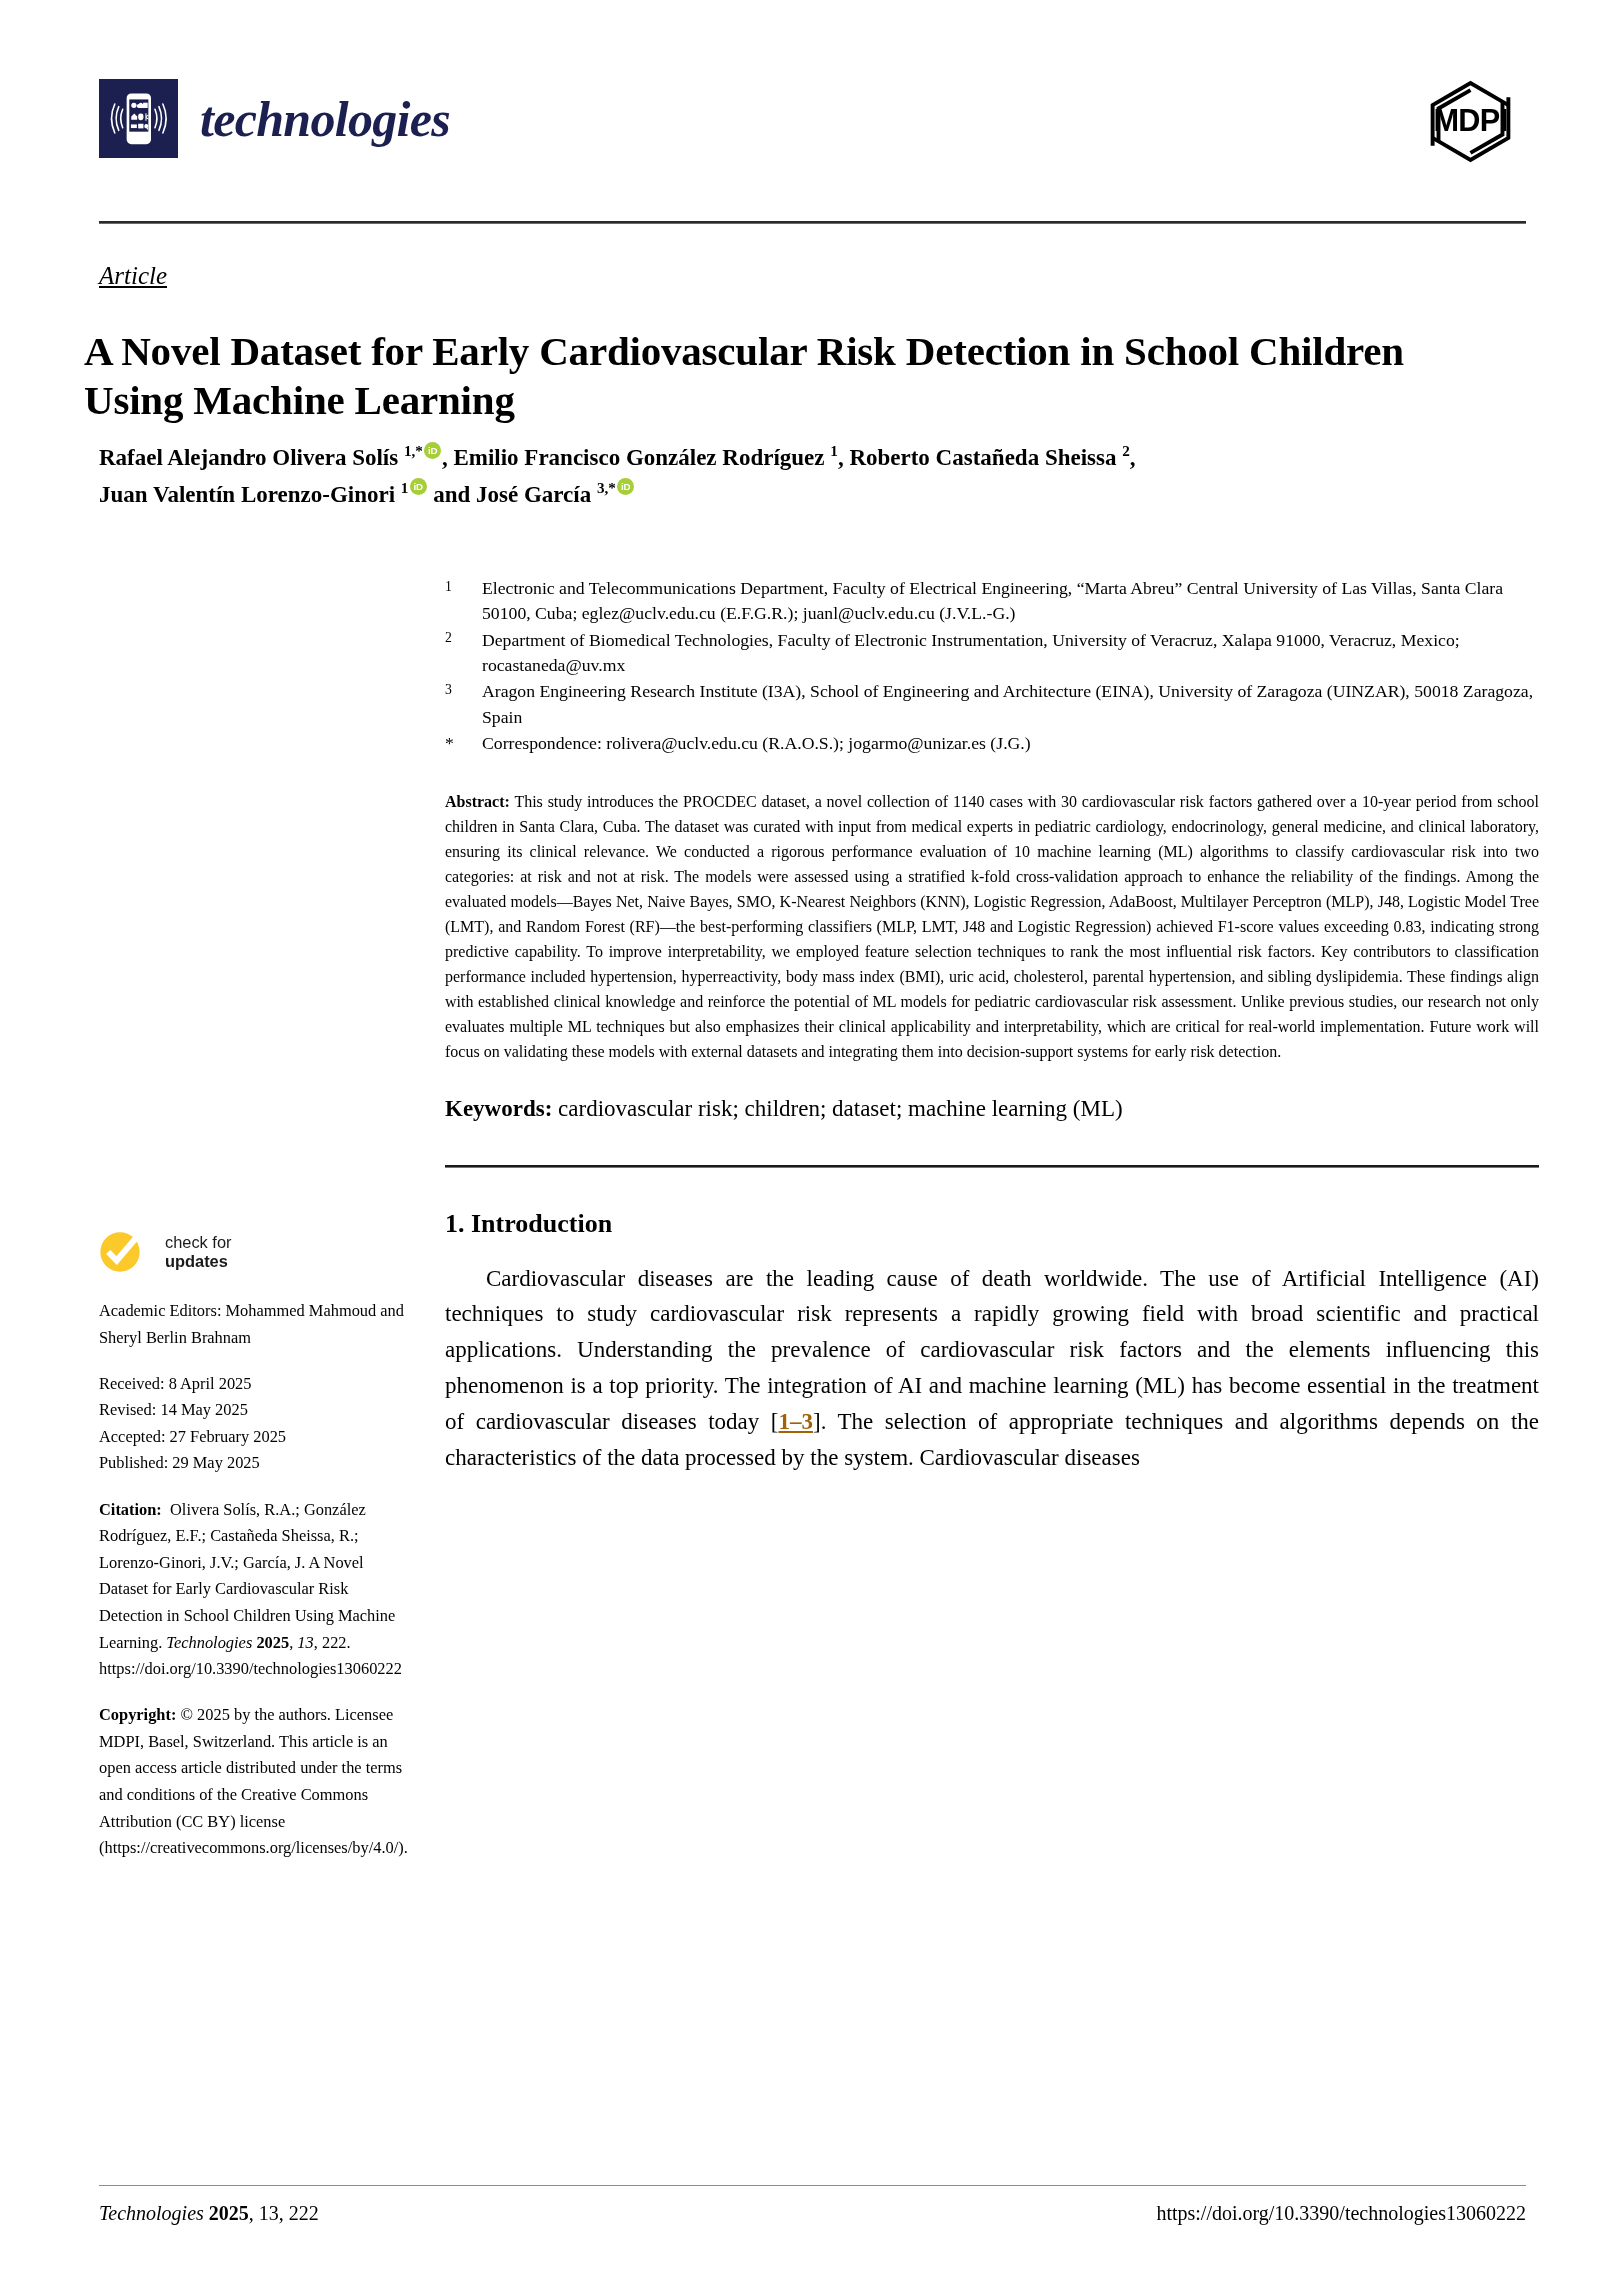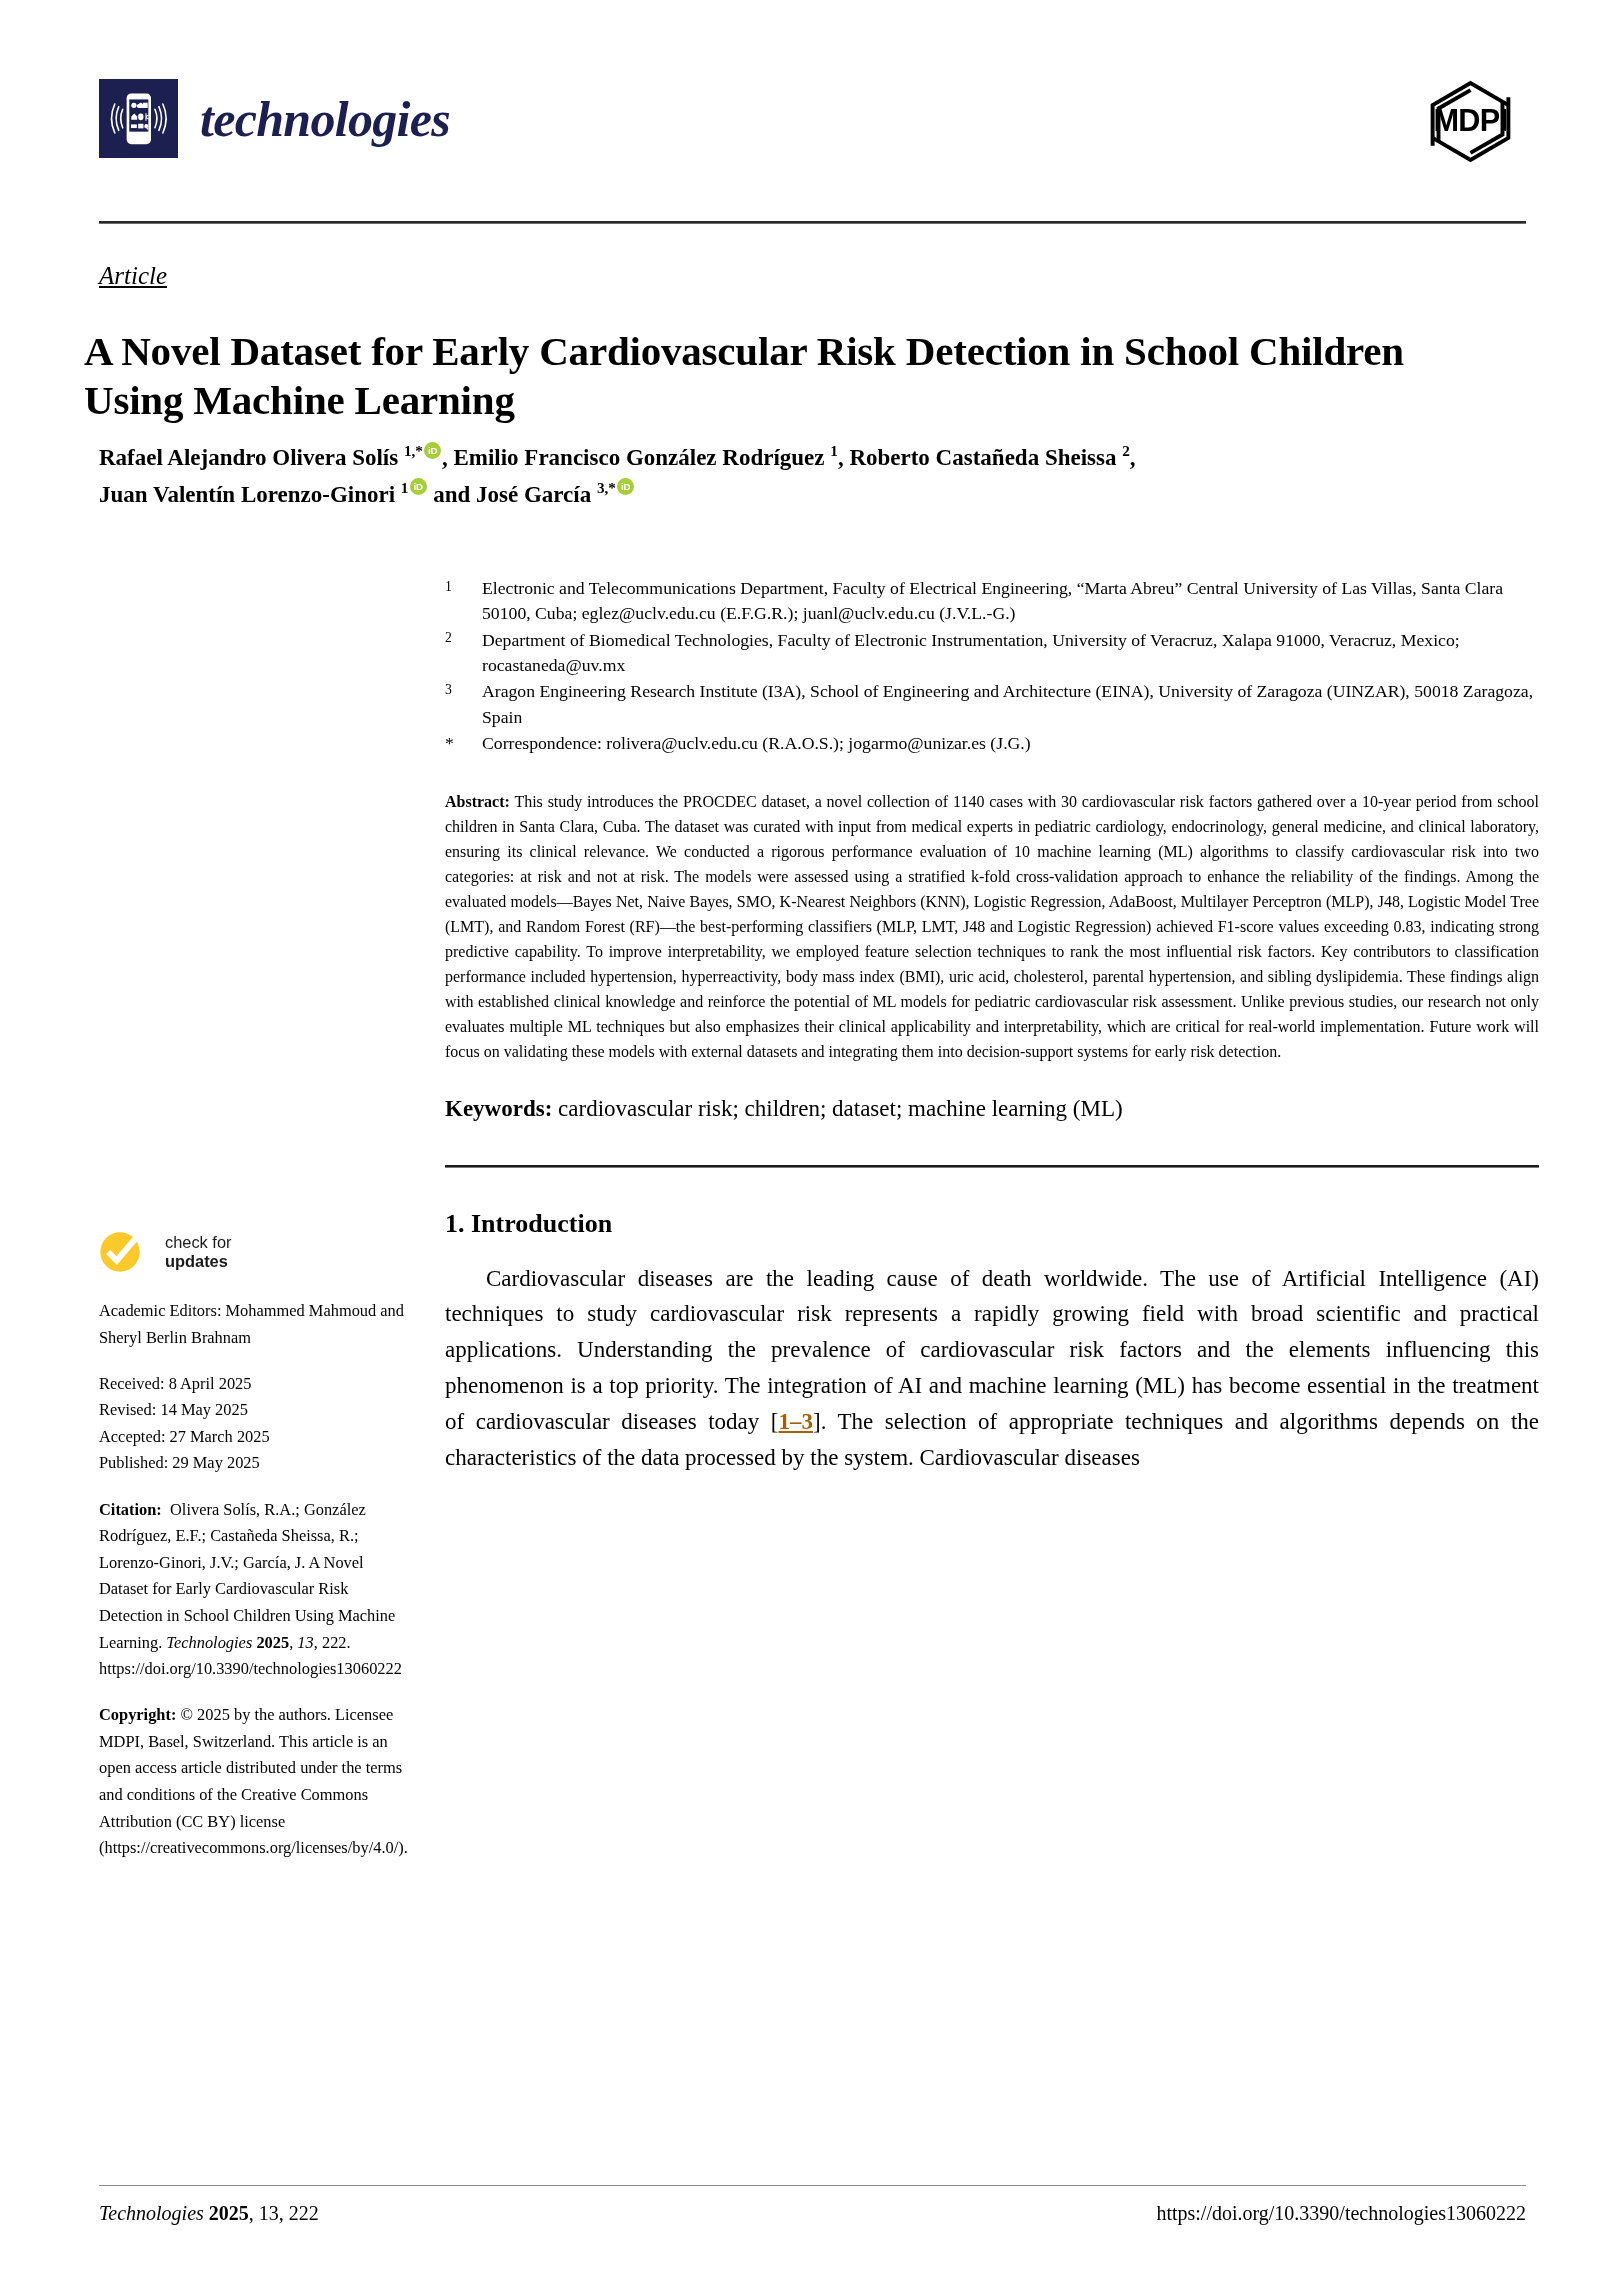--- a/index.html
+++ b/index.html
@@ -363,21 +363,21 @@
       </div>
     </div>
 
     <div class="sb-block">
       <p>Academic Editors: Mohammed Mahmoud and Sheryl Berlin Brahnam</p>
     </div>
 
     <div class="sb-block sb-dates" id="publication-dates">
         <p>Received: 8 April 2025</p>
         <p>Revised: 14 May 2025</p>
-        <p>Accepted: 27 March 2025</p>
+        <p>Accepted: 27 February 2025</p>
         <p>Published: 29 May 2025</p>
       </div>
 
     <div class="sb-block">
       <p><b>Citation:</b>&nbsp; <span>Olivera Solís, R.A.; González Rodríguez, E.F.; Castañeda Sheissa, R.; Lorenzo-Ginori, J.V.; García, J. A Novel Dataset for Early Cardiovascular Risk Detection in School Children Using Machine Learning. </span><i>Technologies</i> <b>2025</b>, <i>13</i>, <span>222.</span> <a href="#" style="color:#000;text-decoration:none">https://doi.org/10.3390/technologies13060222</a></p>
     </div>
 
     <div class="sb-block">
       <p><b>Copyright:</b> <span>© 2025 by the authors. Licensee MDPI, Basel, Switzerland. This article is an open access article distributed under the terms and conditions of the Creative Commons Attribution (CC BY) license (https://creativecommons.org/licenses/by/4.0/).</span></p>
     </div>

